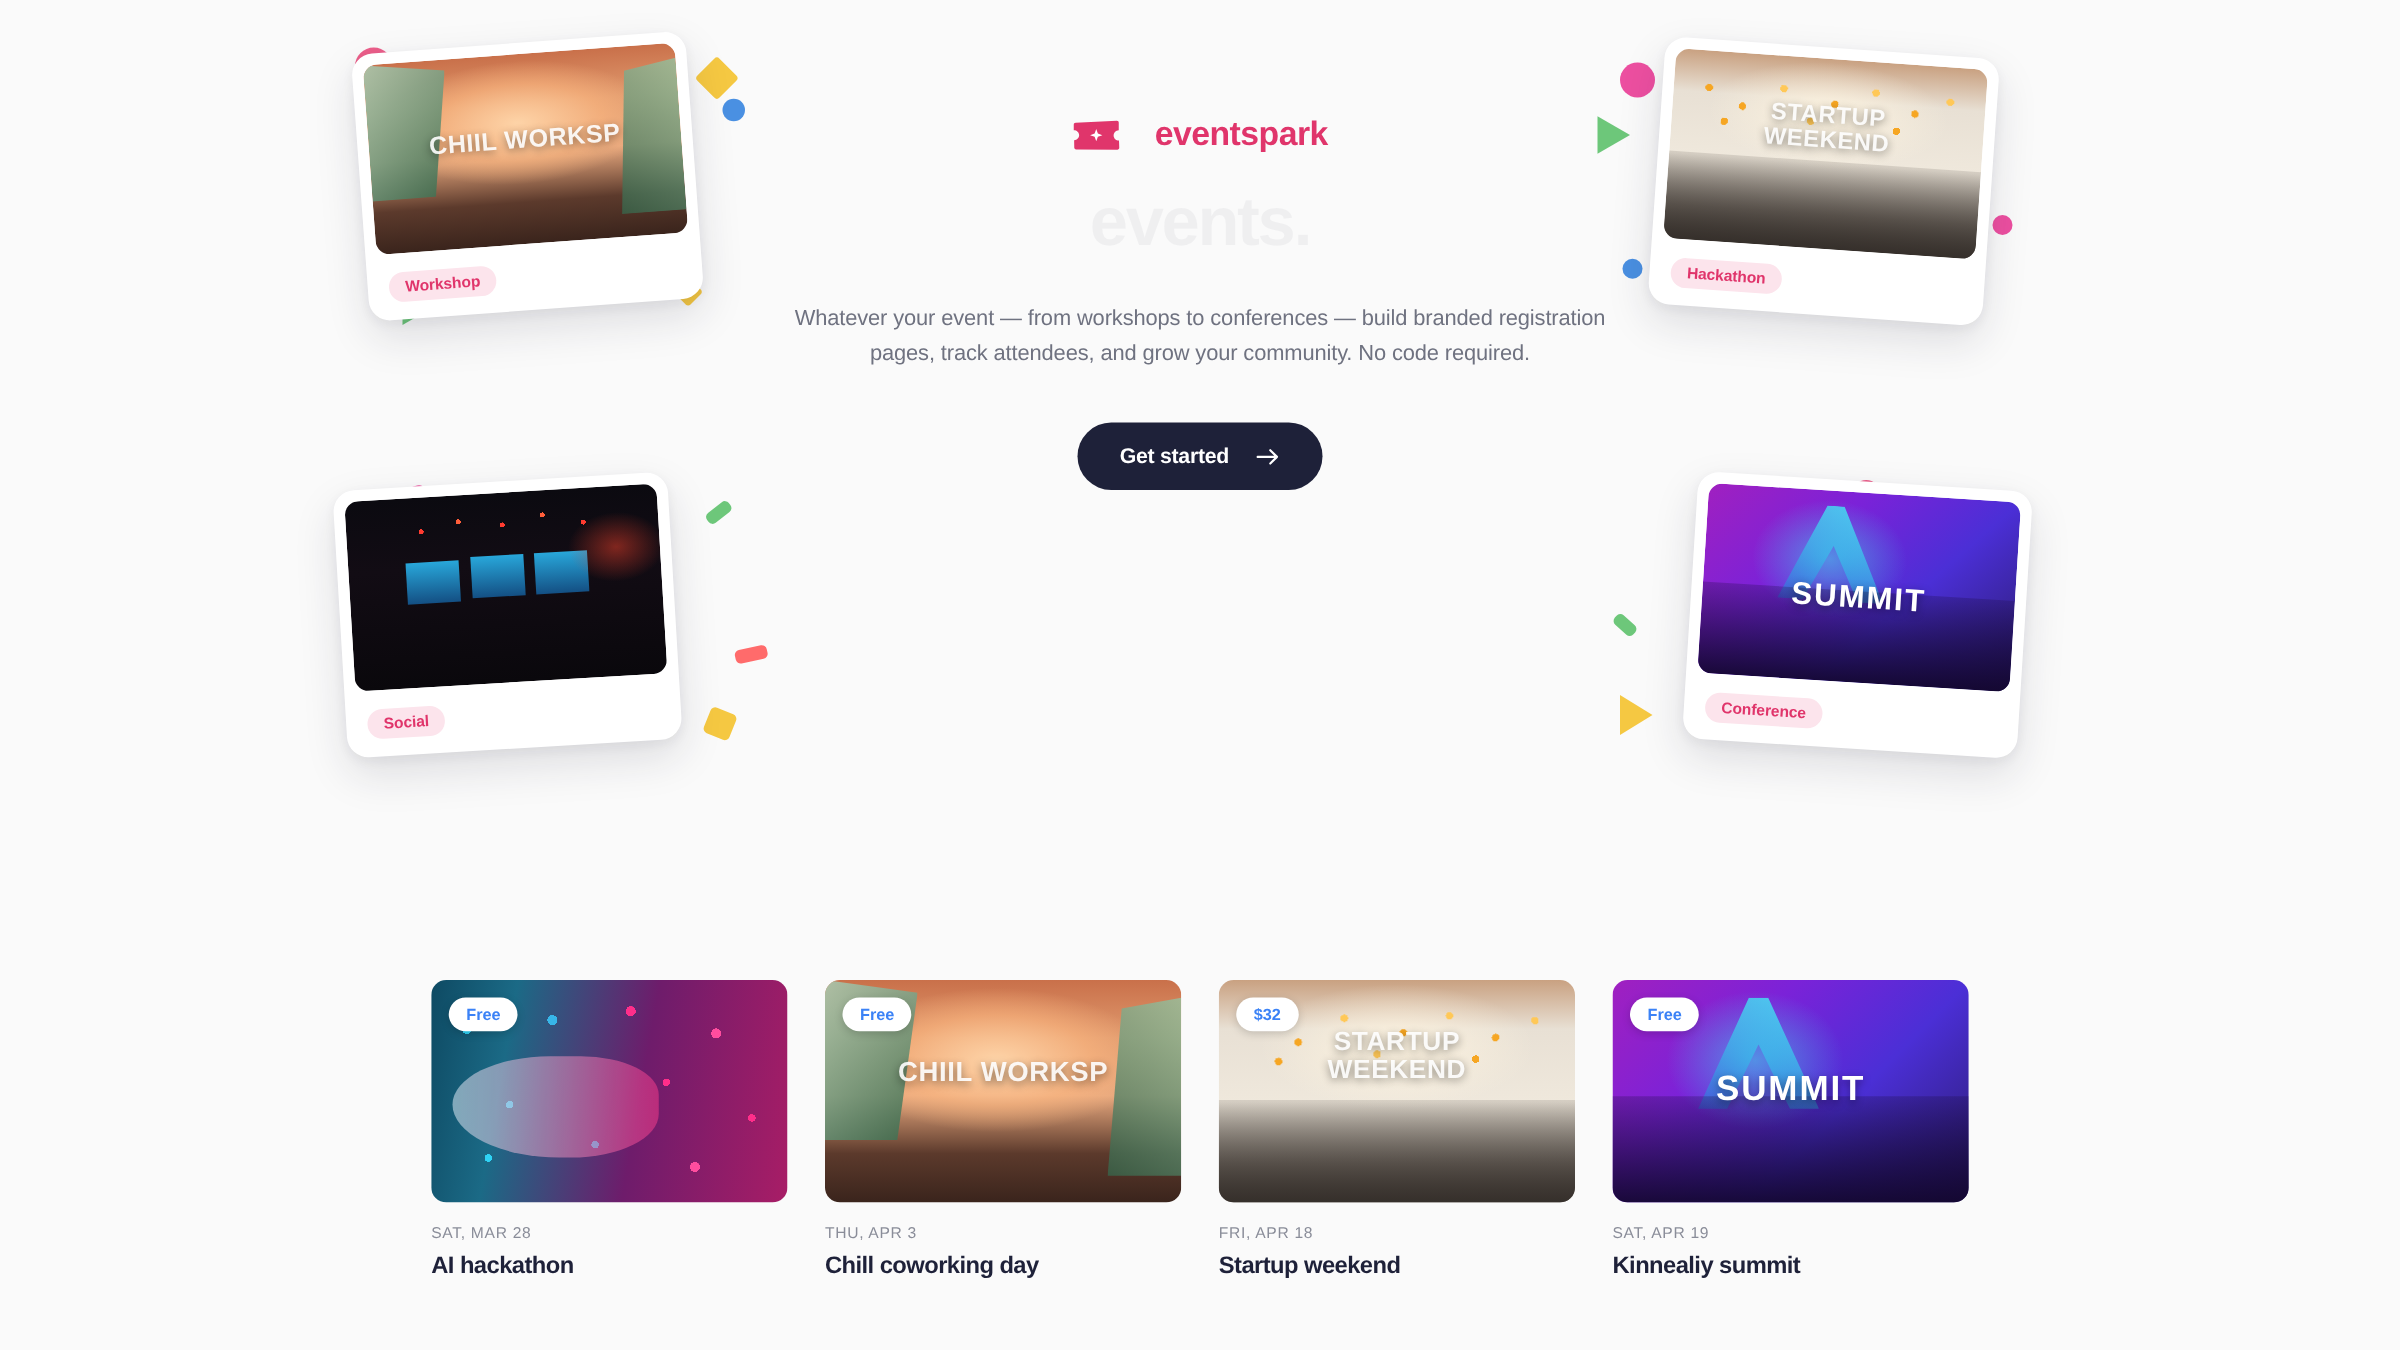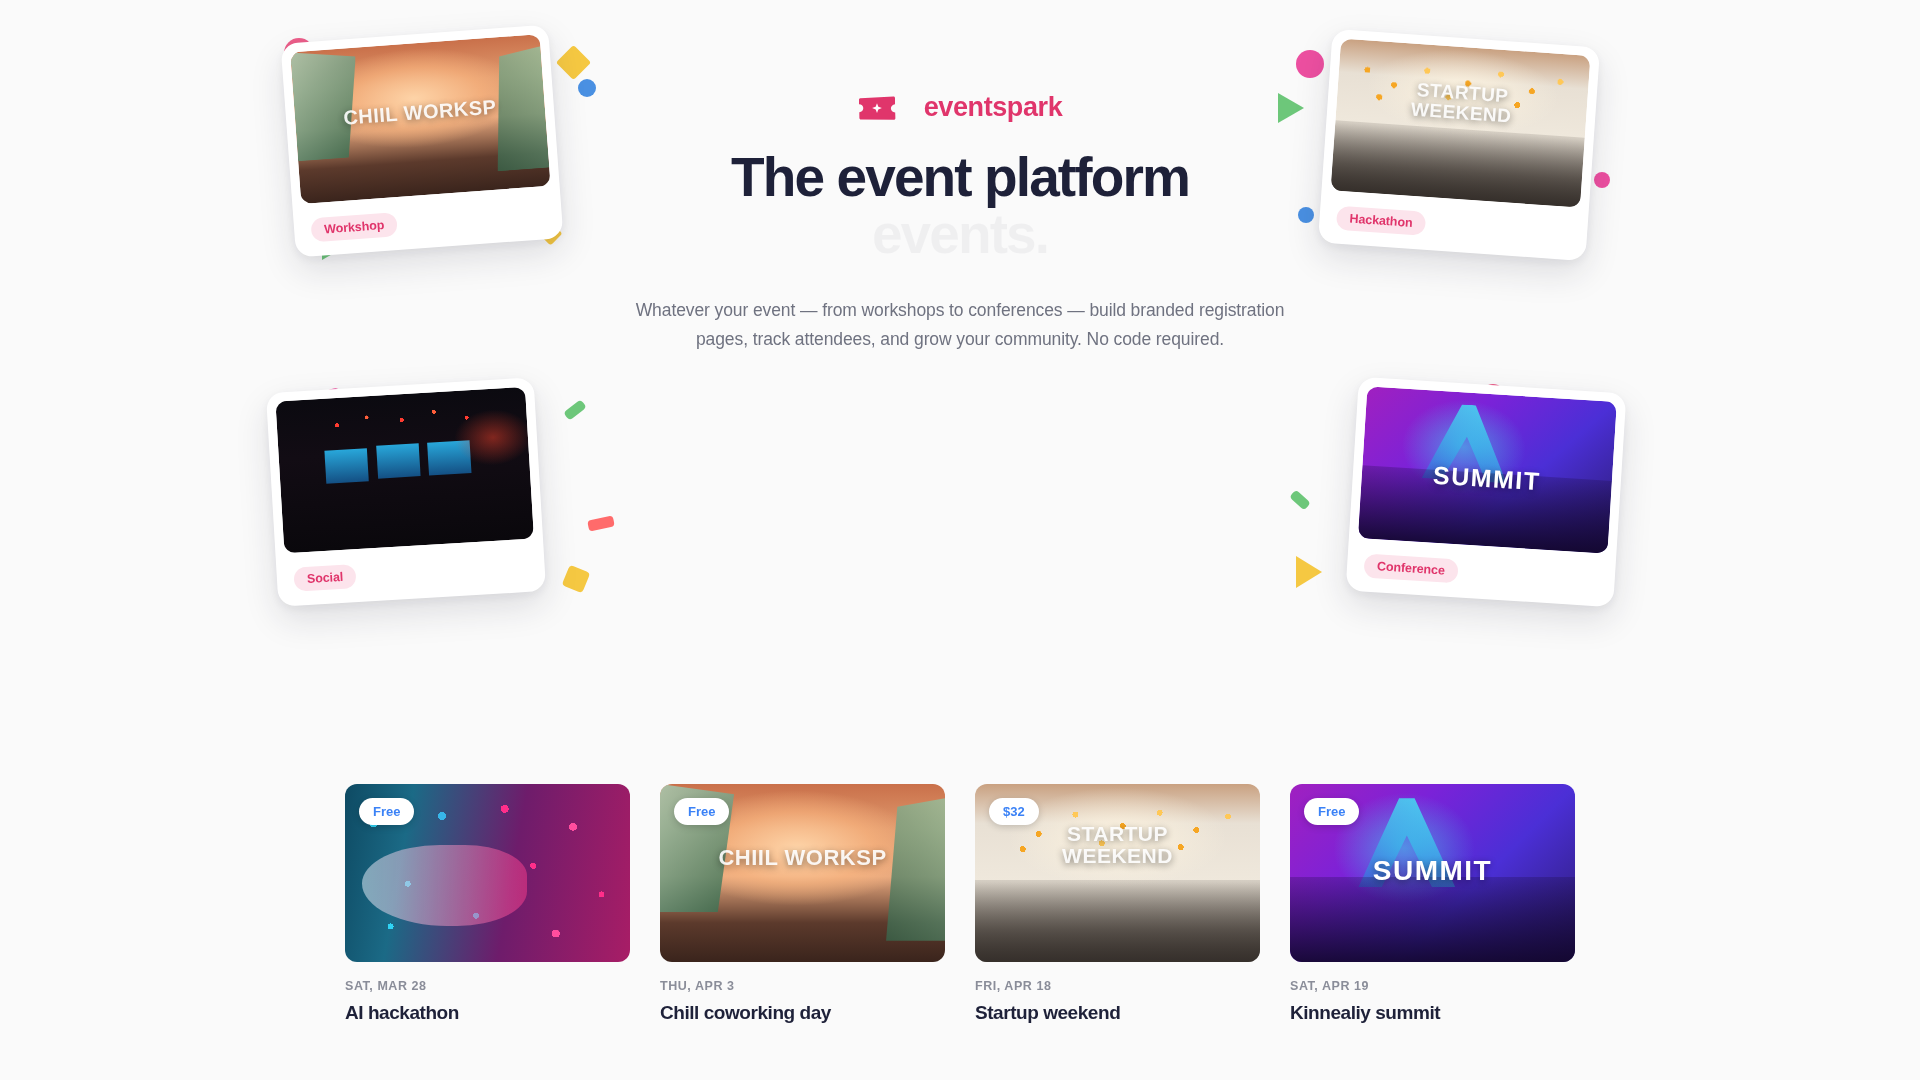--- a/index.html
+++ b/index.html
@@ -301,21 +301,21 @@
     font-weight: bold;
     padding: 6px 14px;
     border-radius: 999px;
     box-shadow: 0 2px 7px rgba(0,0,0,0.17);
     z-index: 2;
   }
 
   .ev-date {
     margin-top: 17px;
     font-size: 12.5px;
-    font-weight: bold;
+    font-weight: normal;
     letter-spacing: 0.55px;
     color: #8A8D99;
   }
 
   .ev-title {
     margin-top: 9px;
     font-size: 19px;
     font-weight: bold;
     letter-spacing: -0.45px;
     color: #1E2139;
@@ -421,26 +421,33 @@
                  C34.6 9.4 32.8 11.3 32.9 13.6 C33 15.8 34.9 17.5 37.2 17.4
                  L37.4 23.2 C37.4 24.1 36.8 24.7 35.9 24.7 L2.9 24.5
                  C2 24.5 1.4 23.9 1.4 23 L1.3 17.2 C3.6 17.1 5.4 15.2 5.3 13
                  C5.2 10.8 3.3 9.1 1 9.2 L1 4.7 C1 3.8 1.6 3.2 2.5 3.2 Z" fill="#E0356B"></path>
         <path d="M19 8.2 L20.3 11.8 L23.9 13.1 L20.3 14.4 L19 18 L17.7 14.4 L14.1 13.1 L17.7 11.8 Z" fill="#FFFFFF"></path>
       </svg>
       <span class="brand-name">eventspark</span>
     </div>
 
     <h1 class="headline">
-      <span class="line">The event platform</span>
       <span class="line line-fade">events.</span>
     </h1>
 
     <p class="subtitle">Whatever your event — from workshops to conferences — build branded registration pages, track attendees, and grow your community. No code required.</p>
 
+    <div class="cta-wrap">
+      <button class="cta">
+        <span>Get started</span>
+        <svg class="cta-arrow" viewBox="0 0 19 15">
+          <path d="M1 7.5 H16.4 M11.2 2.2 L16.6 7.5 L11.2 12.8" stroke="#FFFFFF" stroke-width="1.7" fill="none" stroke-linecap="round" stroke-linejoin="round"></path>
+        </svg>
+      </button>
+    </div>
 
   </div>
 </section>
 
 <section class="popular">
   <div class="popular-inner">
 
 
     <div class="grid">
 

